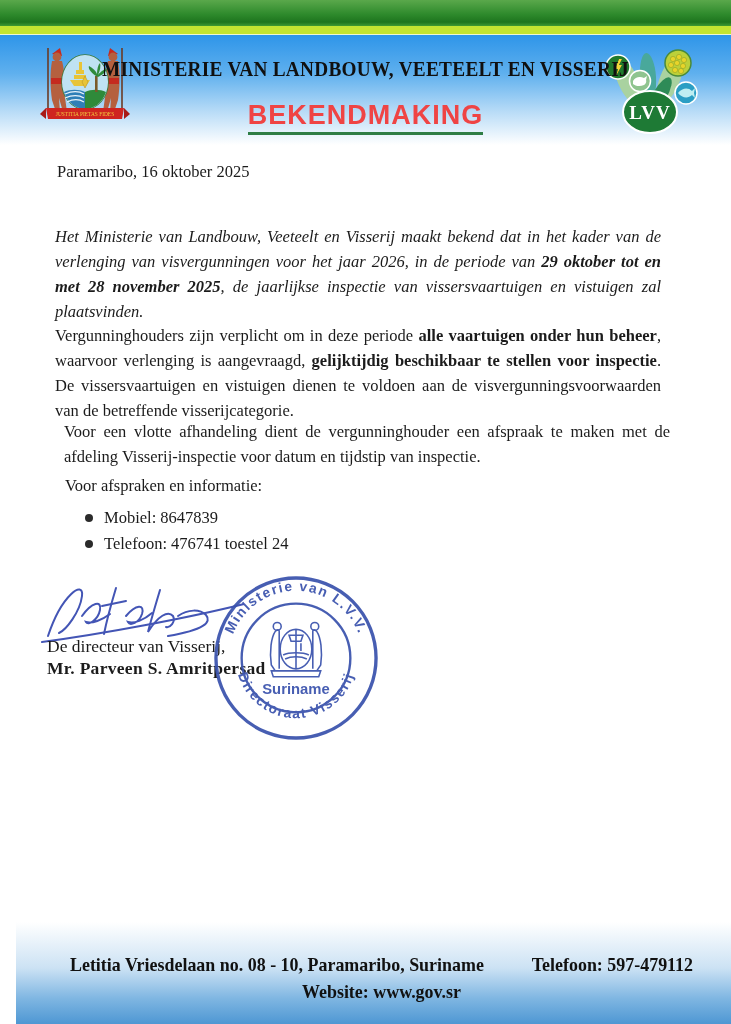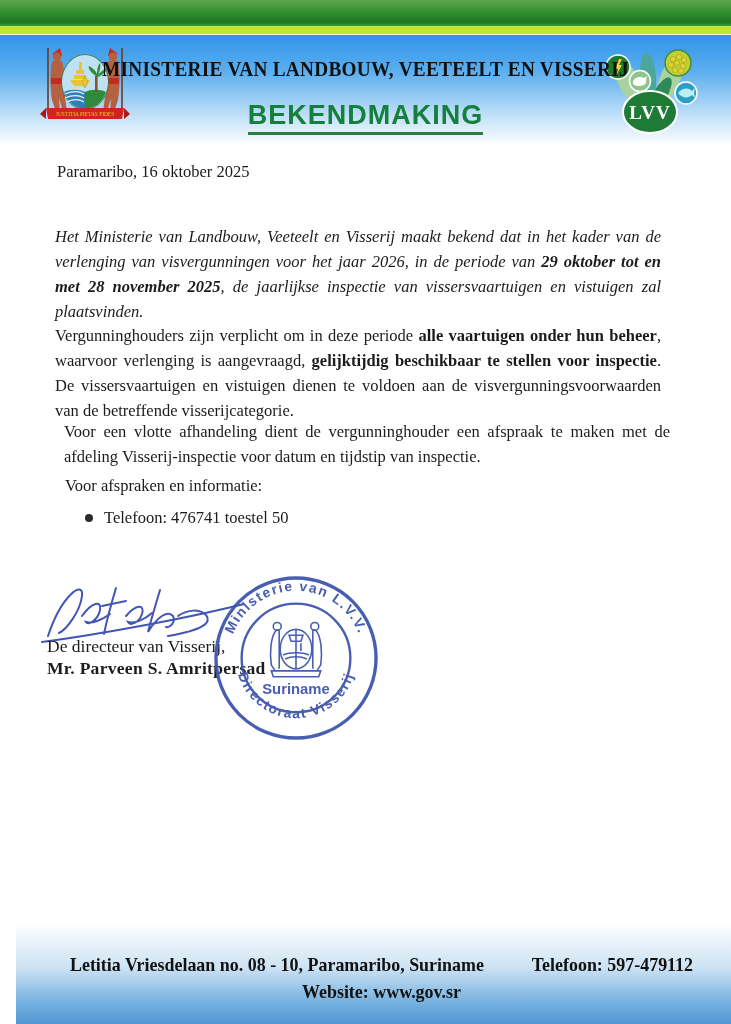--- a/index.html
+++ b/index.html
@@ -9,21 +9,21 @@
   .band-green{position:absolute;top:0;left:0;width:731px;height:26px;
         background:linear-gradient(#5aa84b 0%,#2e8a2c 55%,#1e751e 85%,#3f9a33 100%);}
   .band-lime{position:absolute;top:26px;left:0;width:731px;height:8px;background:#c3e431;border-bottom:1px solid #eef7d0;}
   .band-blue{position:absolute;top:35px;left:0;width:731px;height:110px;
         background:linear-gradient(#2e95e9 0%,#5fb0ee 35%,#b9dcf7 70%,#ffffff 100%);}
   .ministry-title{position:absolute;top:58px;left:0;width:731px;text-align:center;
         font-weight:bold;font-size:20.5px;letter-spacing:.3px;color:#101010;
         transform:scaleX(.94);transform-origin:center;}
   .bekendmaking-wrap{position:absolute;top:100px;left:0;width:731px;text-align:center;}
   .bekendmaking{display:inline-block;font-family:"Liberation Sans",sans-serif;font-weight:bold;
-        font-size:27px;letter-spacing:1px;color:#15803d;border-bottom:3px solid #2e7d45;padding-bottom:1px;}
+        font-size:27px;letter-spacing:1px;color:#ef4444;border-bottom:3px solid #2e7d45;padding-bottom:1px;}
   .coat{position:absolute;top:40px;left:34px;}
   .lvv{position:absolute;top:43px;left:598px;}
   
   .date-line{position:absolute;top:162px;left:57px;font-size:16.5px;}
   .para{position:absolute;left:55px;width:606px;font-size:16.5px;line-height:25px;text-align:justify;}
   .p1{top:224px;font-style:italic;}
   .p2{top:323px;}
   .p3{top:419px;margin-left:9px;}
   .intro{position:absolute;top:476px;left:55px;font-size:16.5px;margin-left:10px;}
   .bullets{position:absolute;top:505px;left:85px;margin:0;padding:0;list-style:none;
@@ -133,21 +133,22 @@
 
   <div class="date-line">Paramaribo, 16 oktober 2025</div>
 
   <div class="para p1">Het Ministerie van Landbouw, Veeteelt en Visserij maakt bekend dat in het kader van de verlenging van visvergunningen voor het jaar 2026, in de periode van <b>29 oktober tot en met 28 november 2025</b>, de jaarlijkse inspectie van vissersvaartuigen en vistuigen zal plaatsvinden.</div>
   <div class="para p2">Vergunninghouders zijn verplicht om in deze periode <b>alle vaartuigen onder hun beheer</b>, waarvoor verlenging is aangevraagd, <b>gelijktijdig beschikbaar te stellen voor inspectie</b>. De vissersvaartuigen en vistuigen dienen te voldoen aan de visvergunningsvoorwaarden van de betreffende visserijcategorie.</div>
   <div class="para p3">Voor een vlotte afhandeling dient de vergunninghouder een afspraak te maken met de afdeling Visserij-inspectie voor datum en tijdstip van inspectie.</div>
 
   <div class="intro">Voor afspraken en informatie:</div>
 
   <ul class="bullets">
-    <li><span class="dot"></span><span>Telefoon: 476741 toestel 50</span></li>
+    <li><span class="dot"></span><span>Mobiel: 8647839</span></li>
+    <li><span class="dot"></span><span>Telefoon: 476741 toestel 24</span></li>
   </ul>
 
   <div class="signature">
     <svg width="212" height="76" viewBox="0 0 212 76" fill="none" stroke="#4355b5" stroke-width="2" stroke-linecap="round">
       <path d="M10,60 C24,18 46,4 44,20 C42,36 28,54 21,57"></path>
       <path d="M44,40 C54,26 64,24 62,34 C60,44 50,50 48,46 C54,48 64,44 72,38"></path>
       <path d="M78,12 C72,32 68,48 66,58"></path>
       <path d="M64,30 L88,25"></path>
       <path d="M88,40 C98,28 107,28 104,38 C101,47 92,50 90,46 C96,48 106,44 114,37"></path>
       <path d="M122,14 C116,34 112,48 110,56 C120,40 130,34 135,40 C138,46 132,52 128,51"></path>

